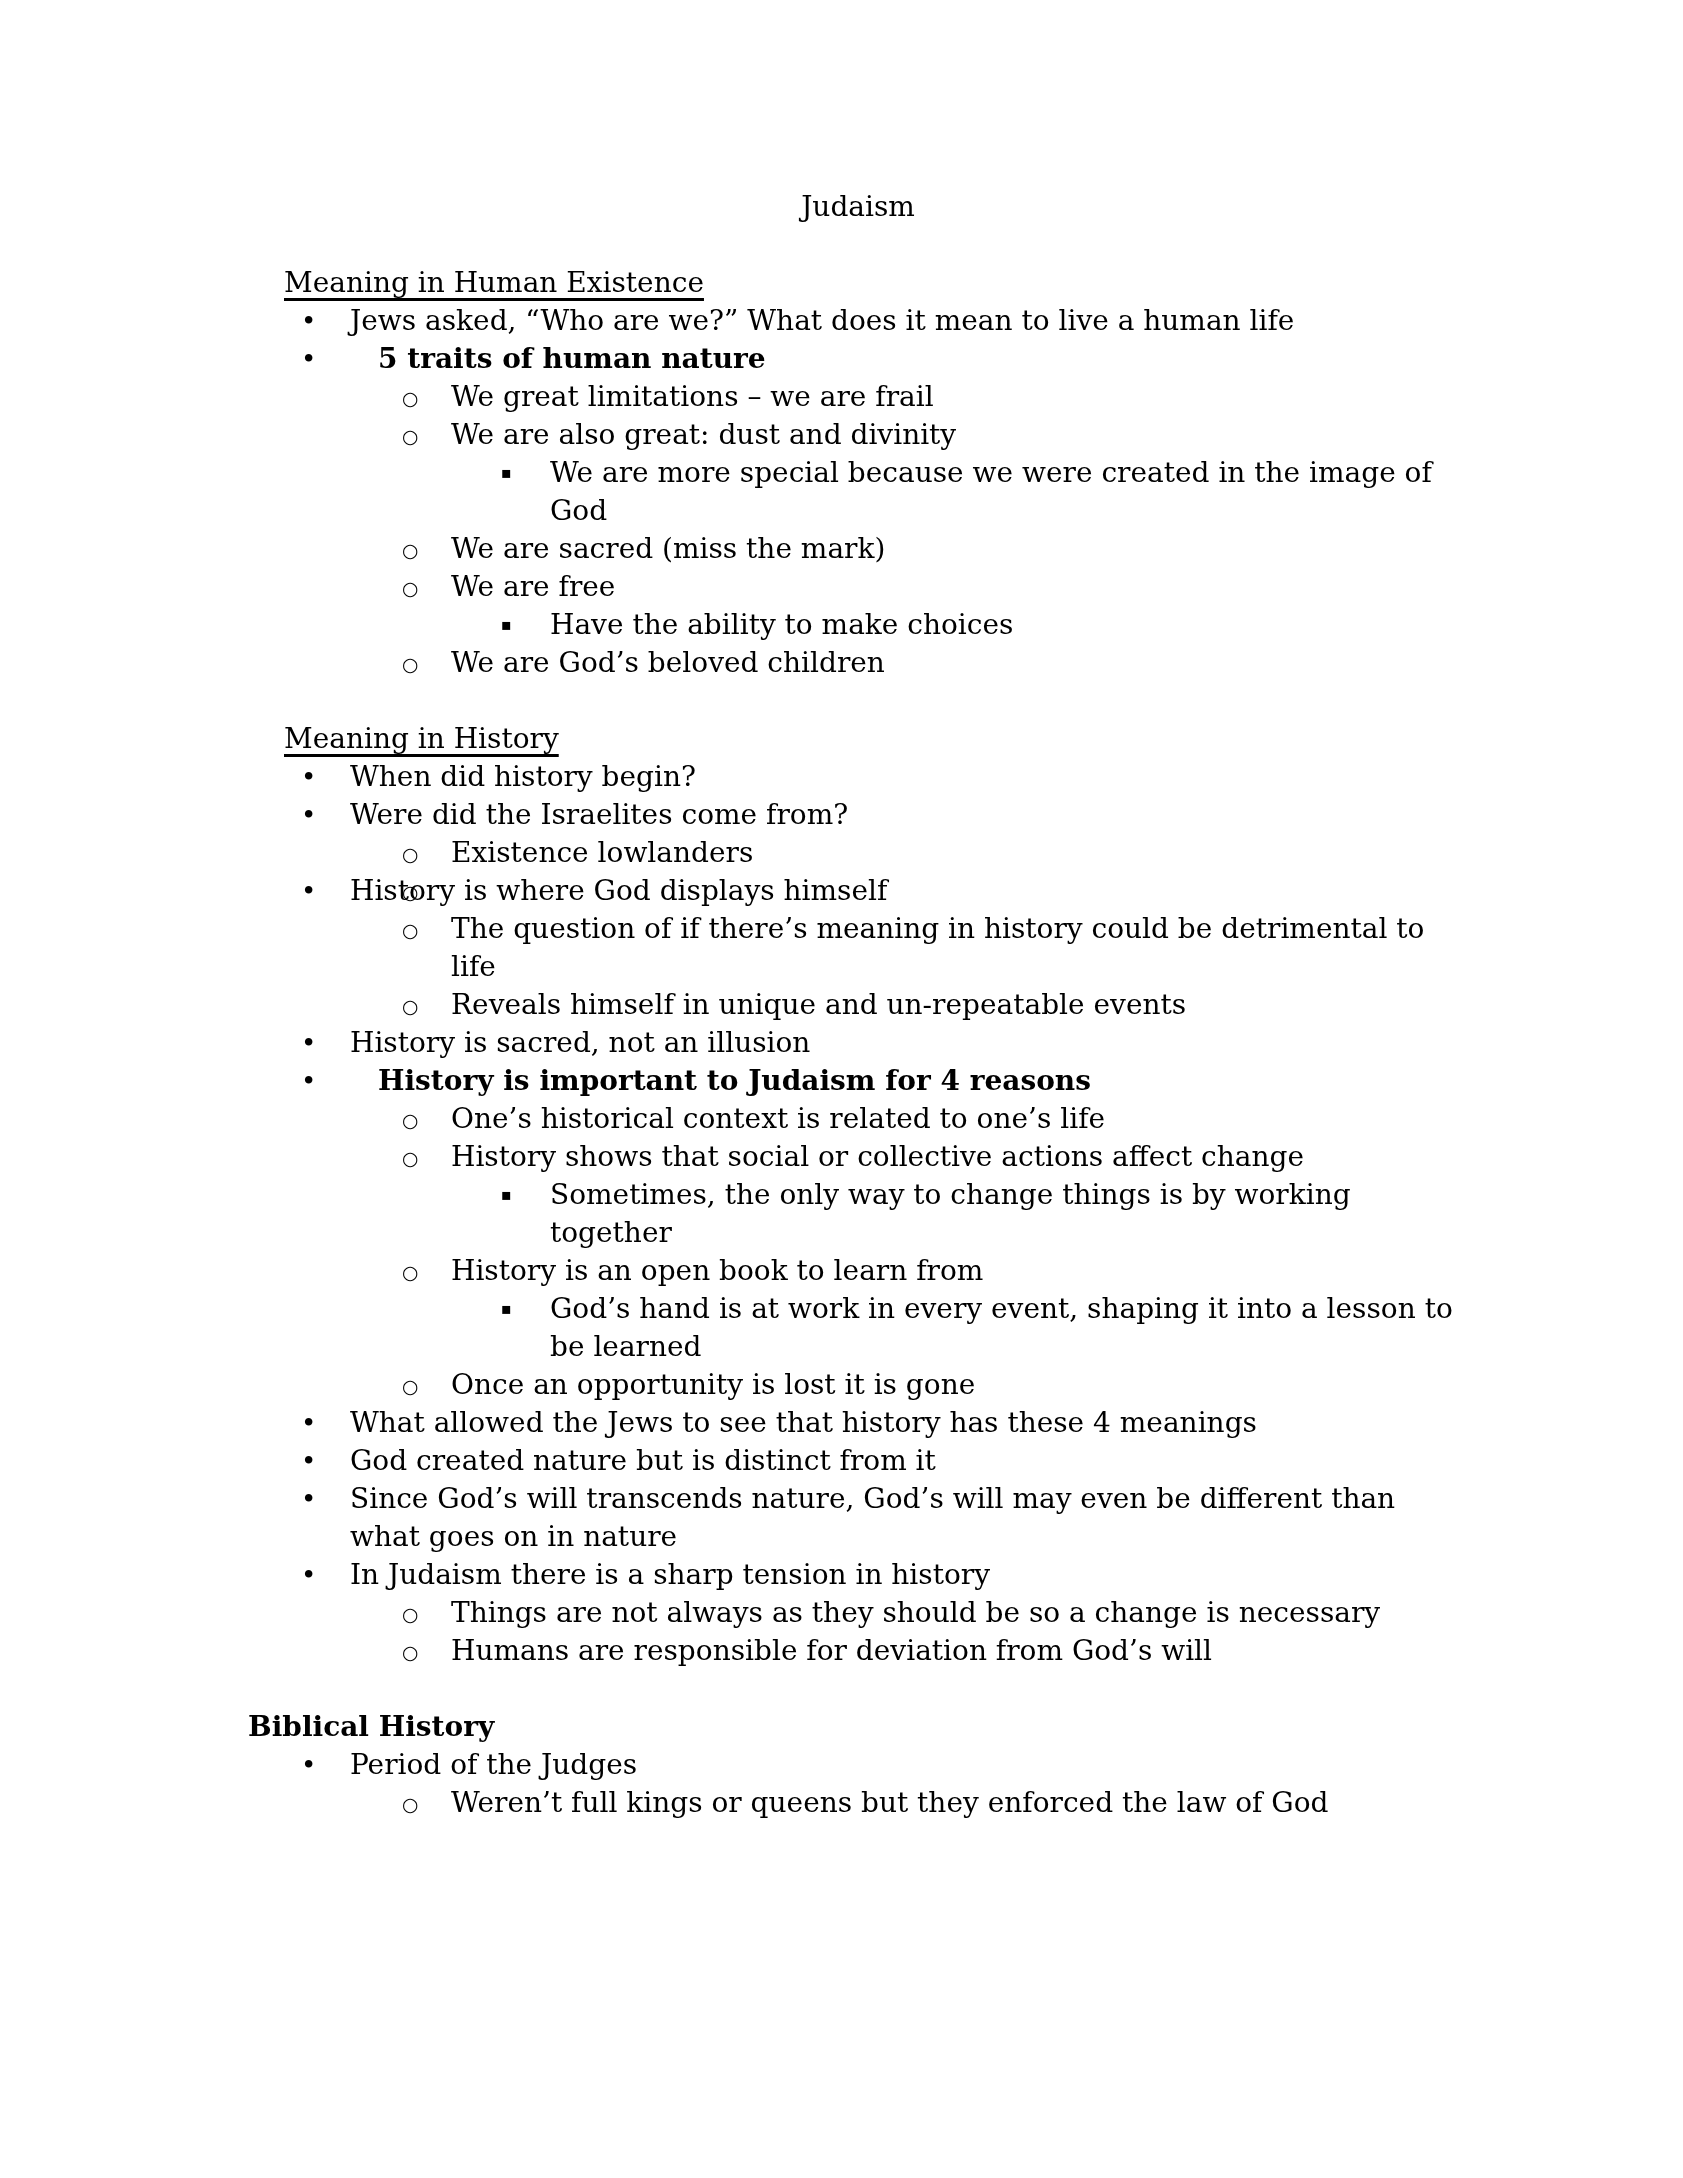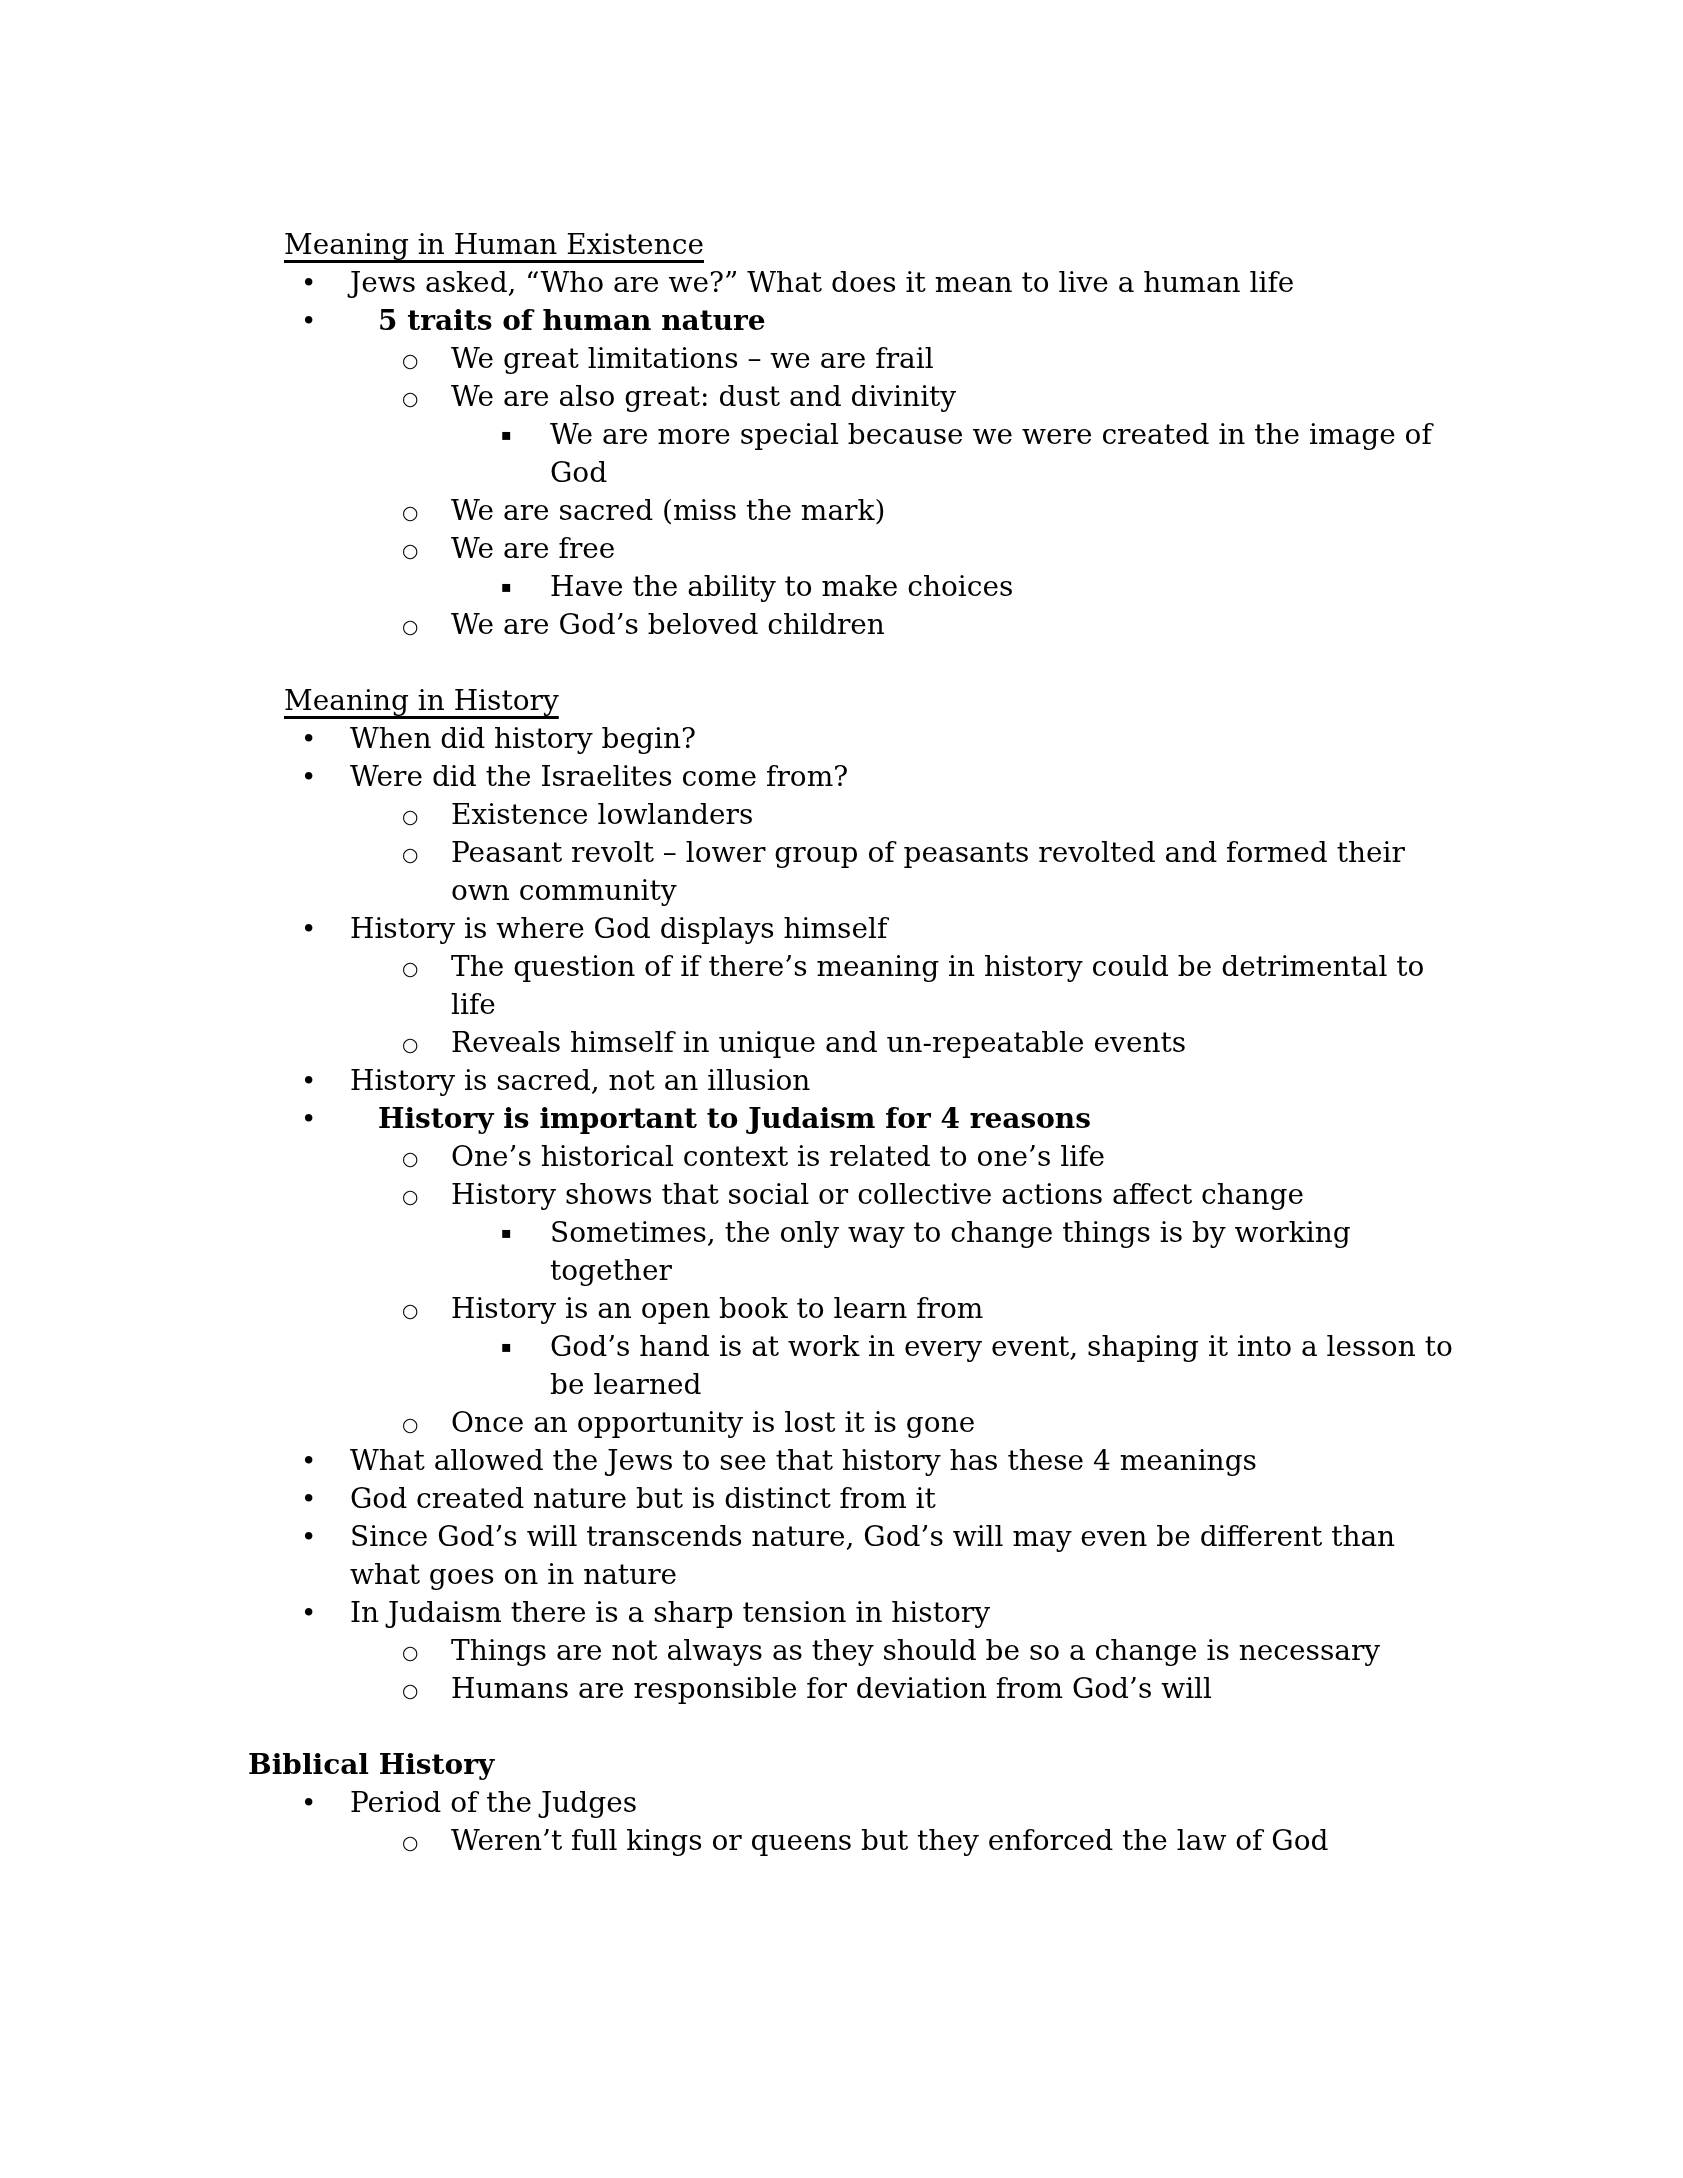--- a/index.html
+++ b/index.html
@@ -38,40 +38,41 @@
     text-underline-offset:6px;
     margin-left:28px;
   }
 </style>
 </head>
 <body>
 
 <div class="page">
   <div class="content">
 
+    <div class="title">Judaism</div>
 
     <div class="section">
       <div class="heading-u"><span class="ht">Meaning in Human Existence</span></div>
       <div class="r l1"><span class="g">•</span><span class="t">Jews asked, “Who are we?” What does it mean to live a human life</span></div>
       <div class="r l1 emph"><span class="g">•</span><span class="t">5 traits of human nature</span></div>
       <div class="r l2"><span class="g">○</span><span class="t">We great limitations – we are frail</span></div>
       <div class="r l2"><span class="g">○</span><span class="t">We are also great: dust and divinity</span></div>
       <div class="r l3"><span class="g">▪</span><span class="t">We are more special because we were created in the image of God</span></div>
       <div class="r l2"><span class="g">○</span><span class="t">We are sacred (miss the mark)</span></div>
       <div class="r l2"><span class="g">○</span><span class="t">We are free</span></div>
       <div class="r l3"><span class="g">▪</span><span class="t">Have the ability to make choices</span></div>
       <div class="r l2"><span class="g">○</span><span class="t">We are God’s beloved children</span></div>
     </div>
 
     <div class="section">
       <div class="heading-u"><span class="ht">Meaning in History</span></div>
       <div class="r l1"><span class="g">•</span><span class="t">When did history begin?</span></div>
       <div class="r l1"><span class="g">•</span><span class="t">Were did the Israelites come from?</span></div>
       <div class="r l2"><span class="g">○</span><span class="t">Existence lowlanders</span></div>
-      <div class="r l2"><span class="g">○</span><span class="t">Peasant revolt – lower group of peasants revolted and formed their own community</span></div>
+      <div class="r l2"><span class="g">○</span></div>
       <div class="r l1"><span class="g">•</span><span class="t">History is where God displays himself</span></div>
       <div class="r l2"><span class="g">○</span><span class="t">The question of if there’s meaning in history could be detrimental to life</span></div>
       <div class="r l2"><span class="g">○</span><span class="t">Reveals himself in unique and un-repeatable events</span></div>
       <div class="r l1"><span class="g">•</span><span class="t">History is sacred, not an illusion</span></div>
       <div class="r l1 emph"><span class="g">•</span><span class="t">History is important to Judaism for 4 reasons</span></div>
       <div class="r l2"><span class="g">○</span><span class="t">One’s historical context is related to one’s life</span></div>
       <div class="r l2"><span class="g">○</span><span class="t">History shows that social or collective actions affect change</span></div>
       <div class="r l3"><span class="g">▪</span><span class="t">Sometimes, the only way to change things is by working together</span></div>
       <div class="r l2"><span class="g">○</span><span class="t">History is an open book to learn from</span></div>
       <div class="r l3"><span class="g">▪</span><span class="t">God’s hand is at work in every event, shaping it into a lesson to be learned</span></div>

